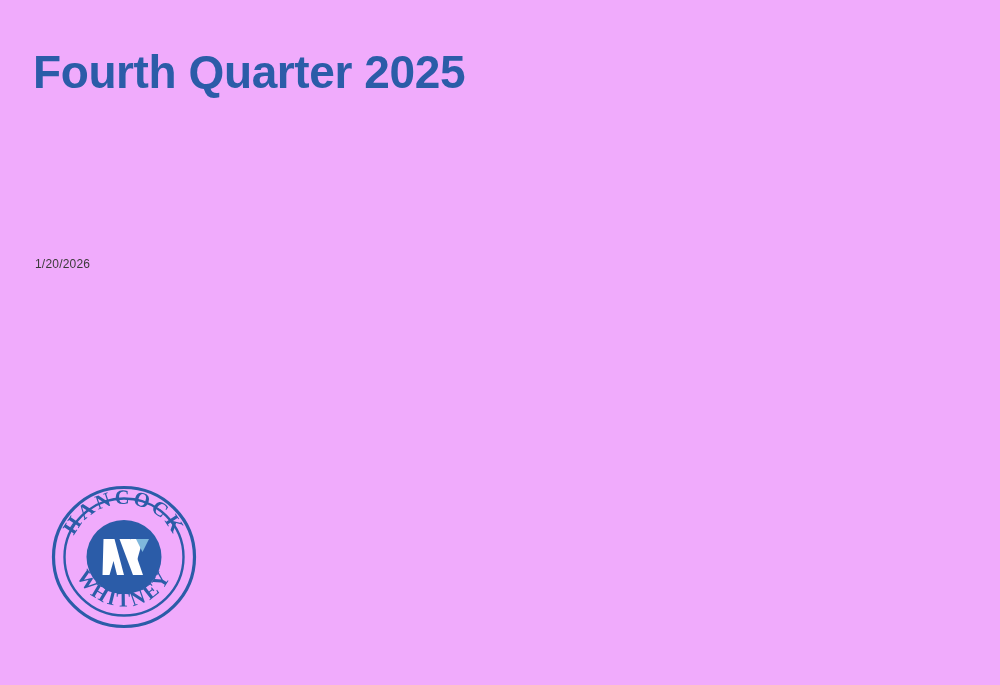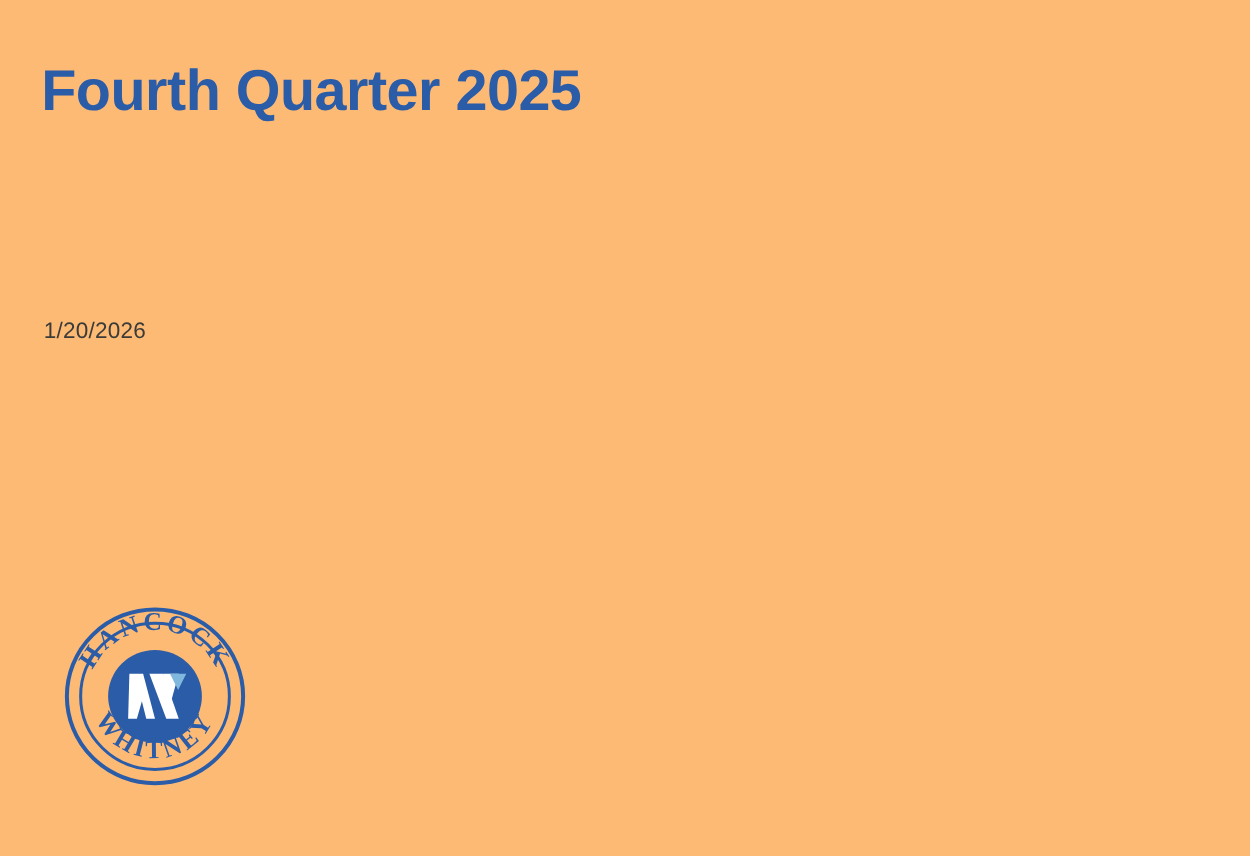--- a/index.html
+++ b/index.html
@@ -11,21 +11,21 @@
     height: 685px;
     background: #ffffff;
     font-family: "Liberation Sans", sans-serif;
     overflow: hidden;
     position: relative;
   }
 
   .slide {
     position: absolute;
     inset: 0;
-    background: #fdba74;
+    background: #f0abfc;
   }
 
   
   .title-block {
     position: absolute;
     left: 33px;
     top: 45px;
     width: 820px;
   }
   .title-line {
@@ -39,21 +39,21 @@
     margin: 0;
   }
 
   
   .date-text {
     position: absolute;
     left: 35px;
     top: 252px;
     color: #3B3B39;
     font-family: "Liberation Sans", sans-serif;
-    font-size: 18px;
+    font-size: 12px;
     font-weight: normal;
     letter-spacing: 0.2px;
     line-height: 24px;
     white-space: nowrap;
   }
 
   
   .logo {
     position: absolute;
     left: 50px;

